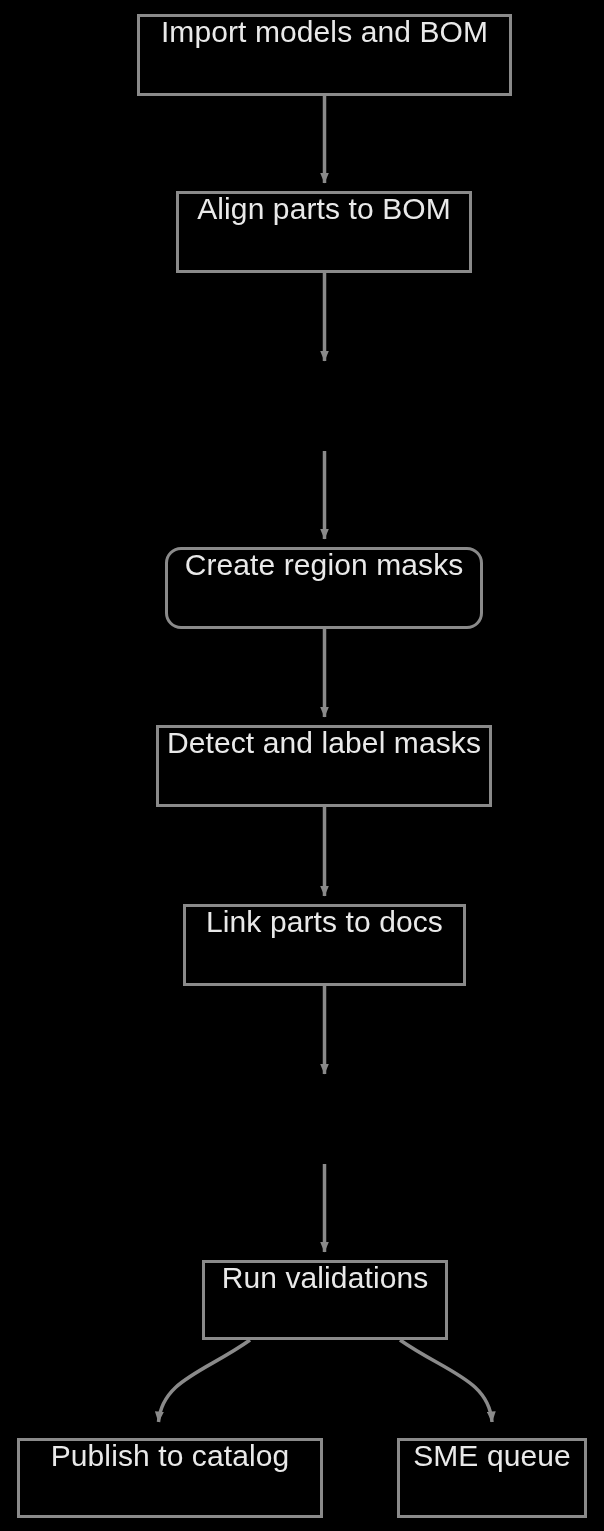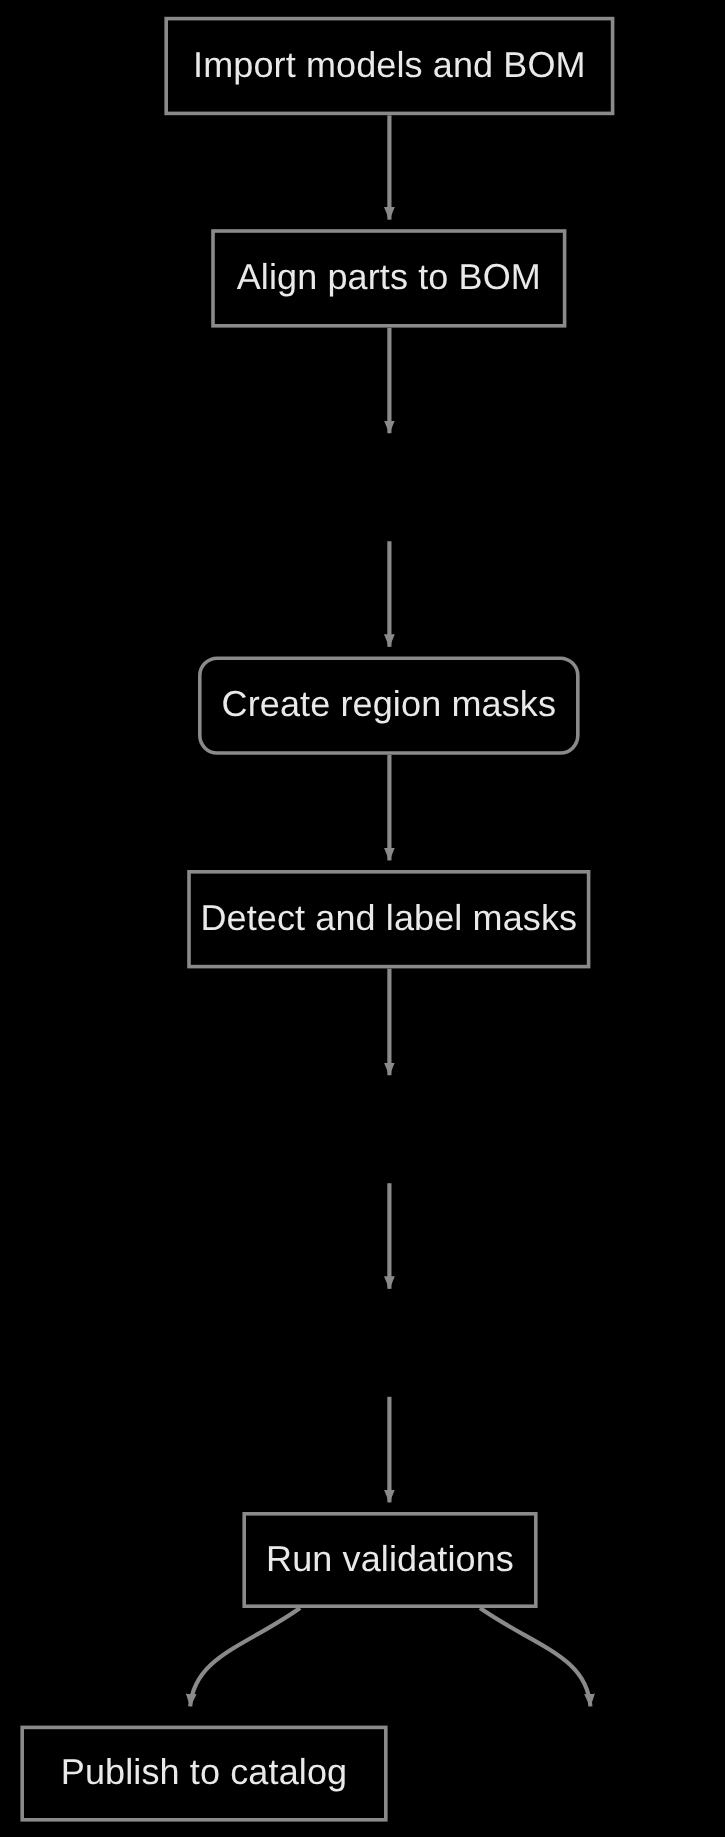--- a/index.html
+++ b/index.html
@@ -26,21 +26,21 @@
     width: 604px;
     height: 1531px;
     pointer-events: none;
   }
   .node {
     position: absolute;
     box-sizing: border-box;
     border: 3px solid #8a8a8a;
     background: #000000;
     display: flex;
-    align-items: center;
+    align-items: flex-start;
     justify-content: center;
   }
   .node-label {
     color: #e9e9e9;
     font-family: "Liberation Sans", sans-serif;
     font-size: 30px;
     font-weight: 400;
     line-height: 1;
     white-space: nowrap;
     letter-spacing: 0.1px;
@@ -80,24 +80,30 @@
 
 
   <div class="node" style="left:165px; top:547px; width:318px; height:82px;border-radius:16px;">
     <span class="node-label">Create region masks</span>
   </div>
 
   <div class="node" style="left:156px; top:725px; width:336px; height:82px;">
     <span class="node-label">Detect and label masks</span>
   </div>
 
+  <div class="node" style="left:183px; top:904px; width:283px; height:82px;">
+    <span class="node-label">Link parts to docs</span>
+  </div>
 
 
   <div class="node" style="left:202px; top:1260px; width:246px; height:80px;">
     <span class="node-label">Run validations</span>
   </div>
 
   <div class="node" style="left:17px; top:1438px; width:306px; height:80px;">
     <span class="node-label">Publish to catalog</span>
   </div>
 
+  <div class="node" style="left:397px; top:1438px; width:190px; height:80px;">
+    <span class="node-label">SME queue</span>
+  </div>
 
 </div>
 
 </body></html>

